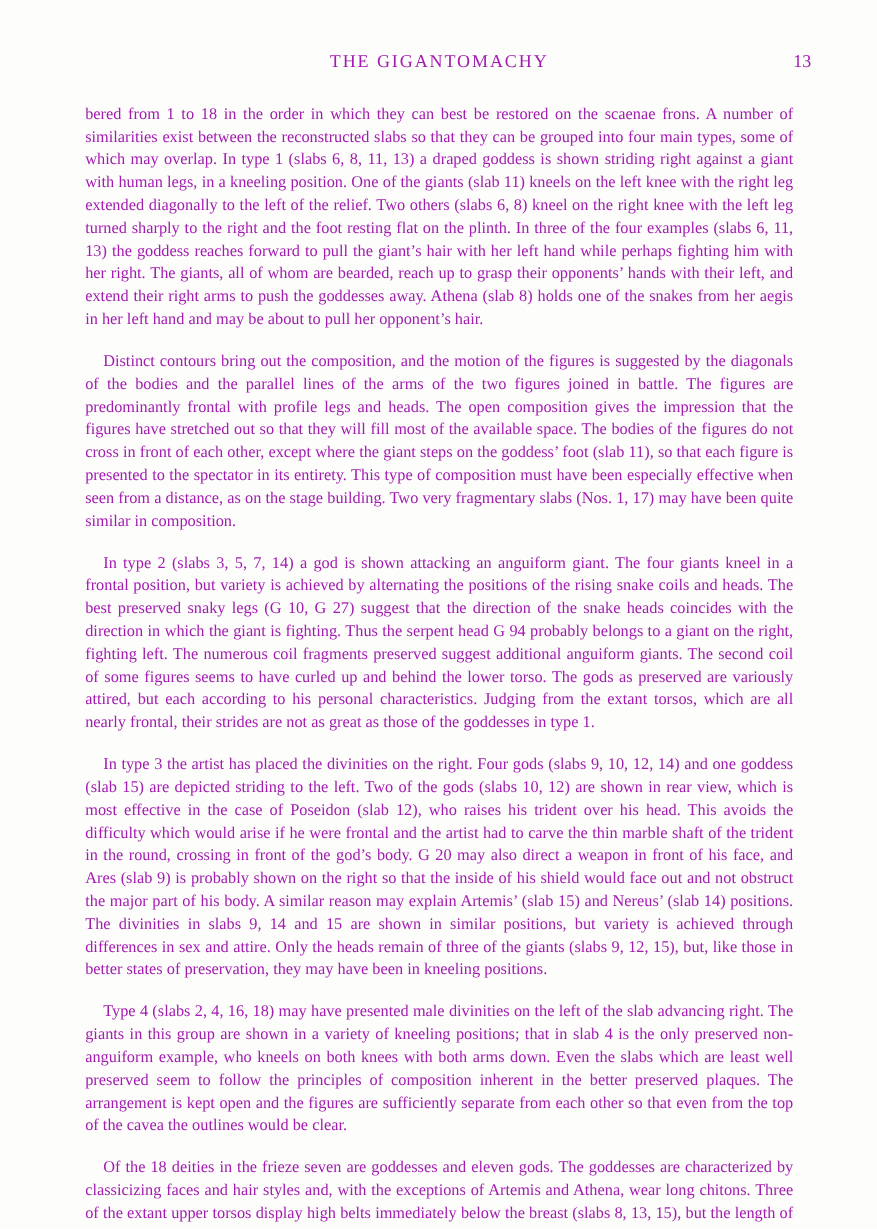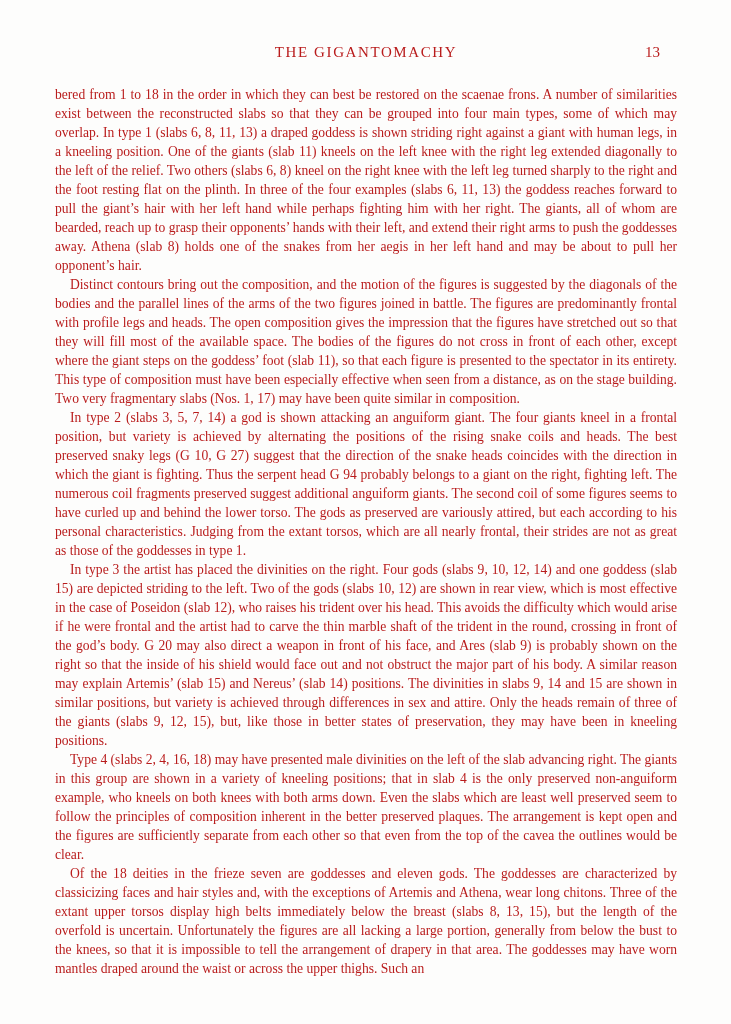--- a/index.html
+++ b/index.html
@@ -26,46 +26,46 @@
   }
   .running-title {
     display: block;
     text-align: center;
     font-size: 15px;
     letter-spacing: 1.6px;
     white-space: nowrap;
   }
   .page-number {
     position: absolute;
-    right: 17px;
+    right: 1px;
     top: 0;
     font-size: 15px;
     letter-spacing: 0;
   }
   .body-text {
     font-size: 13.6px;
     line-height: 19px;
     text-align: justify;
     text-justify: inter-word;
   }
   .body-text p {
-    margin: 0;
+    margin: 16px;
     padding: 0;
   }
   .body-text p.indent {
     text-indent: 15px;
   }
   .bold {
     font-weight: normal;
   }
 </style>
 </head>
 <body>
 
-<div class="page" style="background: rgb(253, 253, 252); color: #b91c1c;">
+<div class="page" style="background: rgb(253, 253, 252); color: #a21caf;">
   <div class="header">
     <span class="running-title">THE GIGANTOMACHY</span>
     <span class="page-number">13</span>
   </div>
   <div class="body-text">
       <p class="para"><span>bered from 1 to 18 in the order in which they can best be restored on the scaenae frons. A number of similarities exist between the reconstructed slabs so that they can be grouped into four main types, some of which may overlap. In type 1 (slabs 6, 8, 11, 13) a draped goddess is shown striding right against a giant with human legs, in a kneeling position. One of the giants (slab 11) kneels on the left knee with the right leg extended diagonally to the left of the relief. Two others (slabs 6, 8) kneel on the right knee with the left leg turned sharply to the right and the foot resting flat on the plinth. In three of the four examples (slabs 6, 11, 13) the goddess reaches forward to pull the giant’s hair with her left hand while perhaps fighting him with her right. The giants, all of whom are bearded, reach up to grasp their opponents’ hands with their left, and extend their right arms to push the goddesses away. Athena (slab 8) holds one of the snakes from her aegis in her left hand and may be about to pull her opponent’s hair.</span></p>
       <p class="para indent"><span>Distinct contours bring out the composition, and the motion of the figures is suggested by the diagonals of the bodies and the parallel lines of the arms of the two figures joined in battle. The figures are predominantly frontal with profile legs and heads. The open composition gives the impression that the figures have stretched out so that they will fill most of the available space. The bodies of the figures do not cross in front of each other, except where the giant steps on the goddess’ foot (slab 11), so that each figure is presented to the spectator in its entirety. This type of composition must have been especially effective when seen from a distance, as on the stage building. Two very fragmentary slabs (Nos. 1, 17) may have been quite similar in composition.</span></p>
       <p class="para indent"><span>In type 2 (slabs 3, 5, 7, 14) a god is shown attacking an anguiform giant. The four giants kneel in a frontal position, but variety is achieved by alternating the positions of the rising snake coils and heads. The best preserved snaky legs (</span><span class="bold">G 10, G 27</span><span>) suggest that the direction of the snake heads coincides with the direction in which the giant is fighting. Thus the serpent head </span><span class="bold">G 94</span><span> probably belongs to a giant on the right, fighting left. The numerous coil fragments preserved suggest additional anguiform giants. The second coil of some figures seems to have curled up and behind the lower torso. The gods as preserved are variously attired, but each according to his personal characteristics. Judging from the extant torsos, which are all nearly frontal, their strides are not as great as those of the goddesses in type 1.</span></p>
       <p class="para indent"><span>In type 3 the artist has placed the divinities on the right. Four gods (slabs 9, 10, 12, 14) and one goddess (slab 15) are depicted striding to the left. Two of the gods (slabs 10, 12) are shown in rear view, which is most effective in the case of Poseidon (slab 12), who raises his trident over his head. This avoids the difficulty which would arise if he were frontal and the artist had to carve the thin marble shaft of the trident in the round, crossing in front of the god’s body. </span><span class="bold">G 20</span><span> may also direct a weapon in front of his face, and Ares (slab 9) is probably shown on the right so that the inside of his shield would face out and not obstruct the major part of his body. A similar reason may explain Artemis’ (slab 15) and Nereus’ (slab 14) positions. The divinities in slabs 9, 14 and 15 are shown in similar positions, but variety is achieved through differences in sex and attire. Only the heads remain of three of the giants (slabs 9, 12, 15), but, like those in better states of preservation, they may have been in kneeling positions.</span></p>
       <p class="para indent"><span>Type 4 (slabs 2, 4, 16, 18) may have presented male divinities on the left of the slab advancing right. The giants in this group are shown in a variety of kneeling positions; that in slab 4 is the only preserved non-anguiform example, who kneels on both knees with both arms down. Even the slabs which are least well preserved seem to follow the principles of composition inherent in the better preserved plaques. The arrangement is kept open and the figures are sufficiently separate from each other so that even from the top of the cavea the outlines would be clear.</span></p>

